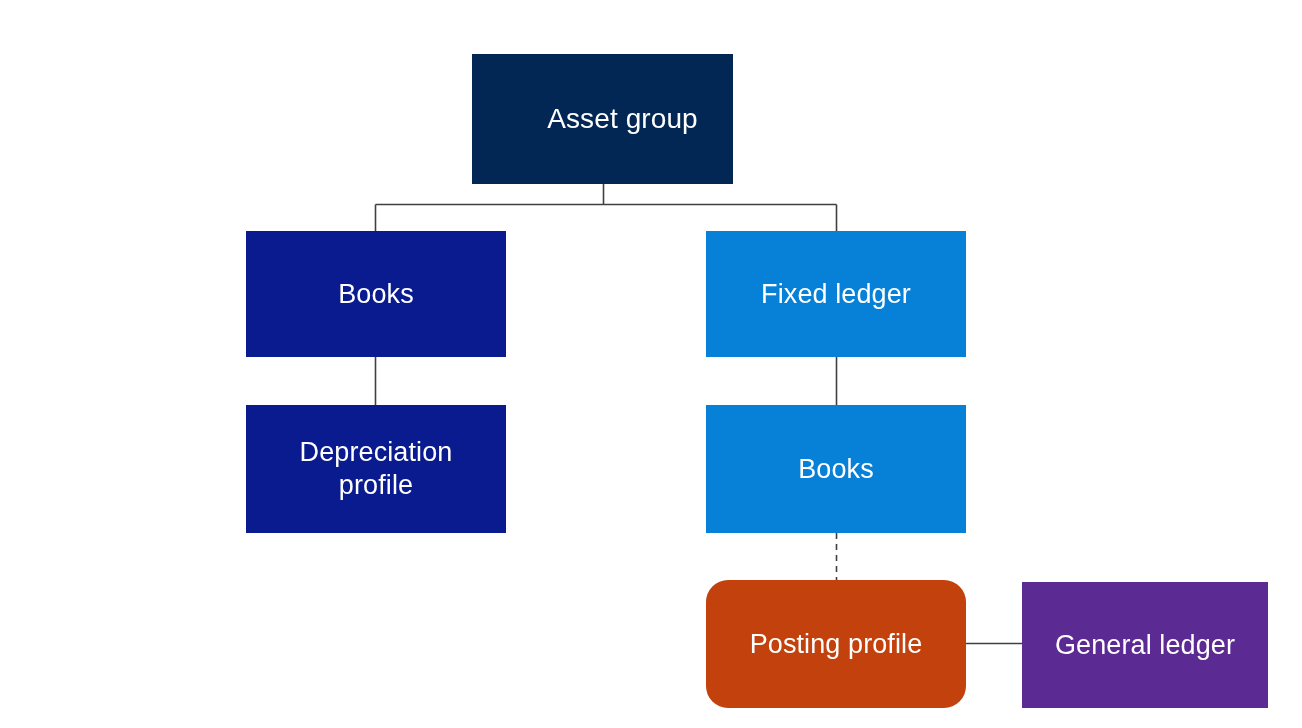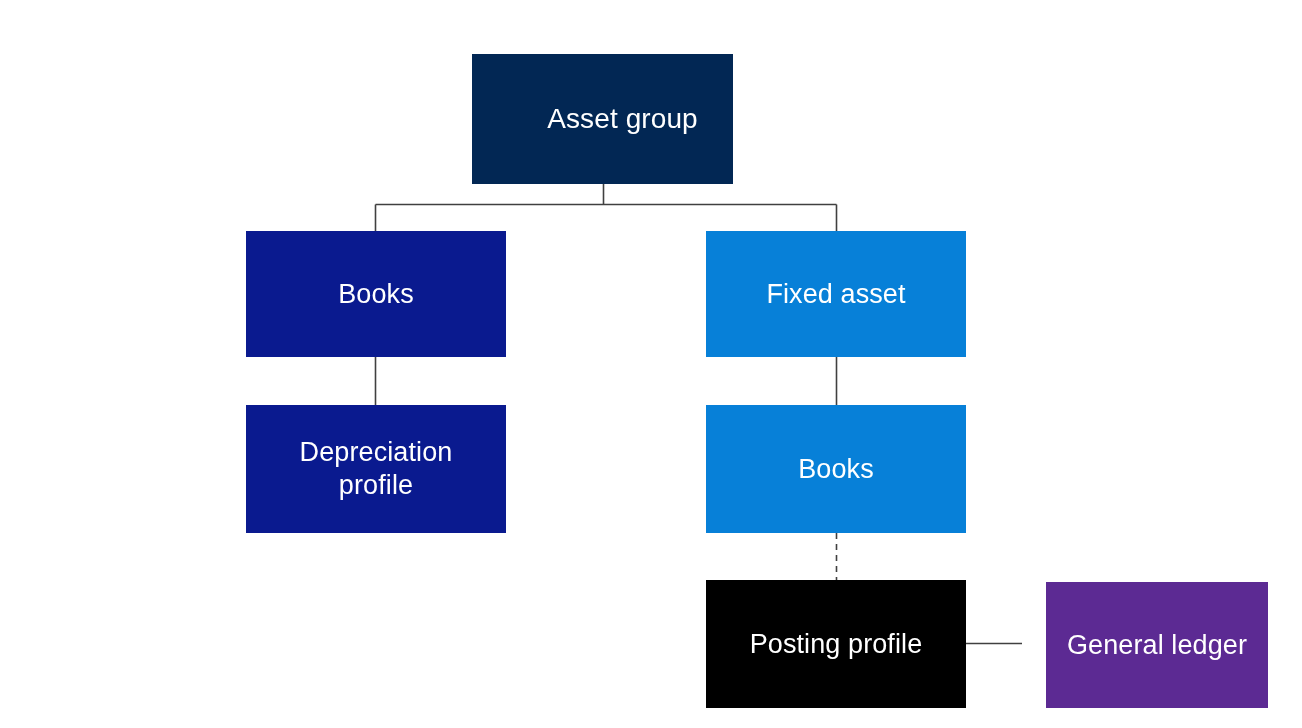--- a/index.html
+++ b/index.html
@@ -48,21 +48,21 @@
   .node-ellipse { border-radius: 50%; }
 
   
   #node-parameters      { left: 14px;   top: 21px;  width: 294px; height: 161px; font-size: 27px; }
   #node-asset-group     { left: 472px;  top: 54px;  width: 261px; height: 130px; font-size: 28px; }
   #node-books-left      { left: 246px;  top: 231px; width: 260px; height: 126px; font-size: 27px; }
   #node-fixed-asset     { left: 706px;  top: 231px; width: 260px; height: 126px; font-size: 27px; }
   #node-depr-profile    { left: 246px;  top: 405px; width: 260px; height: 128px; font-size: 27px; }
   #node-books-right     { left: 706px;  top: 405px; width: 260px; height: 128px; font-size: 27px; }
   #node-posting-profile { left: 706px;  top: 580px; width: 260px; height: 128px; font-size: 27px; }
-  #node-general-ledger  { left: 1022px; top: 582px; width: 222px; height: 126px; font-size: 27px; margin-left: 24px; }
+  #node-general-ledger  { left: 1022px; top: 582px; width: 246px; height: 126px; font-size: 27px; }
 </style>
 </head>
 <body>
 
 <div id="diagram-canvas">
 
   <svg id="connector-layer" viewBox="0 0 1302 728" width="1302" height="728" xmlns="http://www.w3.org/2000/svg">
 
     <line x1="603.5" y1="184" x2="603.5" y2="204.5" stroke="#404040" stroke-width="1.6"></line>
 
@@ -84,33 +84,33 @@
 
   <div class="node node-rect" id="node-asset-group" style="background:#022754;padding-left:48px;">
     <span class="node-label">Asset group</span>
   </div>
 
   <div class="node node-rect" id="node-books-left" style="background:#0a1a8f;">
     <span class="node-label">Books</span>
   </div>
 
   <div class="node node-rect" id="node-fixed-asset" style="background:#0780d8;">
-    <span class="node-label">Fixed asset</span>
+    <span class="node-label">Fixed ledger</span>
   </div>
 
   <div class="node node-rect" id="node-depr-profile" style="background:#0a1a8f;">
     <span class="node-label">Depreciation
 profile</span>
   </div>
 
   <div class="node node-rect" id="node-books-right" style="background:#0780d8;">
     <span class="node-label">Books</span>
   </div>
 
-  <div class="node node-rect" id="node-posting-profile" style="background:#000000;">
+  <div class="node node-rect" id="node-posting-profile" style="background:#c2410c;border-radius:22px;">
     <span class="node-label">Posting profile</span>
   </div>
 
   <div class="node node-rect" id="node-general-ledger" style="background:#5c2a93;">
     <span class="node-label">General ledger</span>
   </div>
 
 </div>
 
 </body></html>

